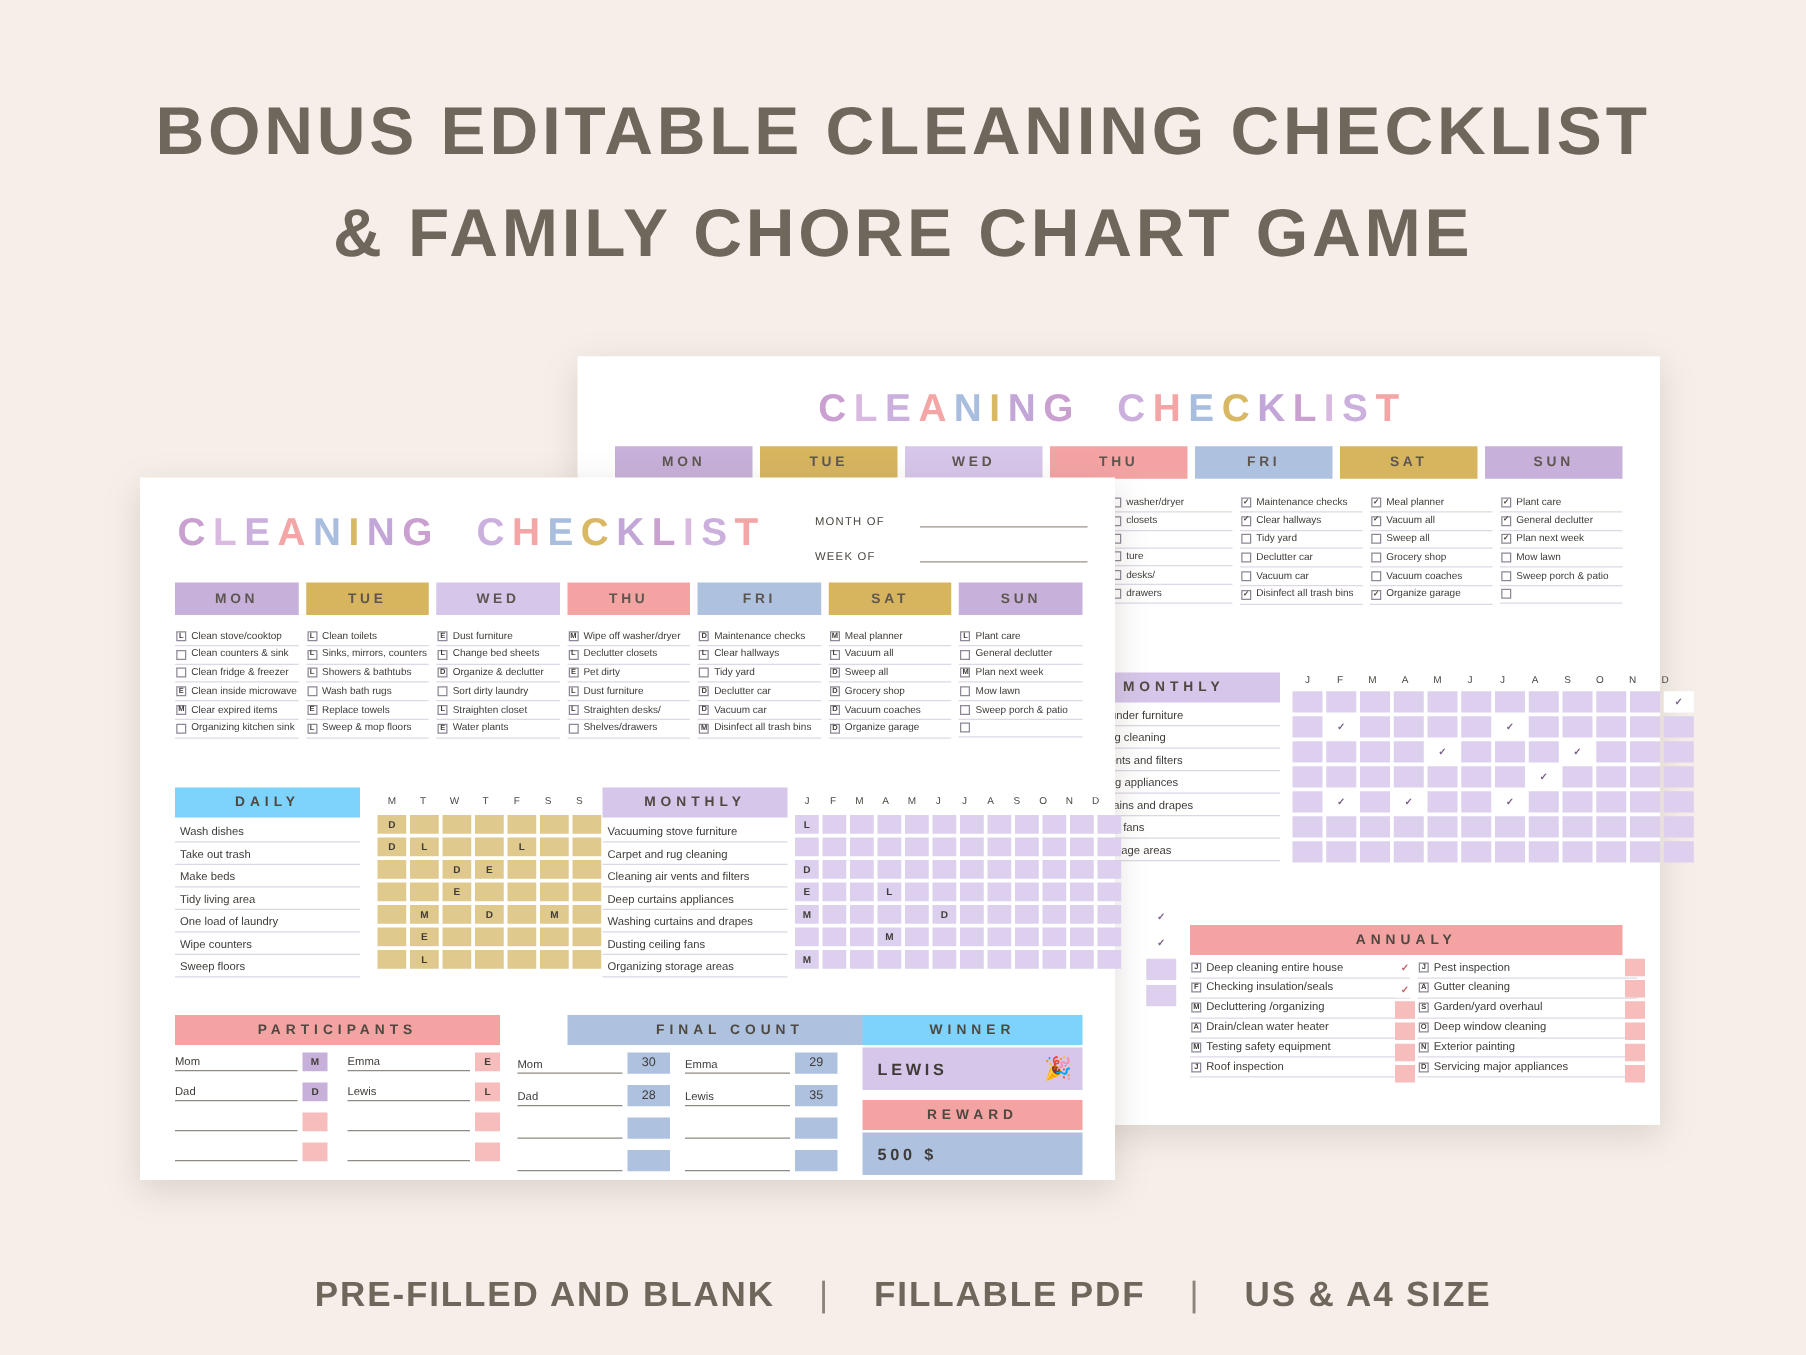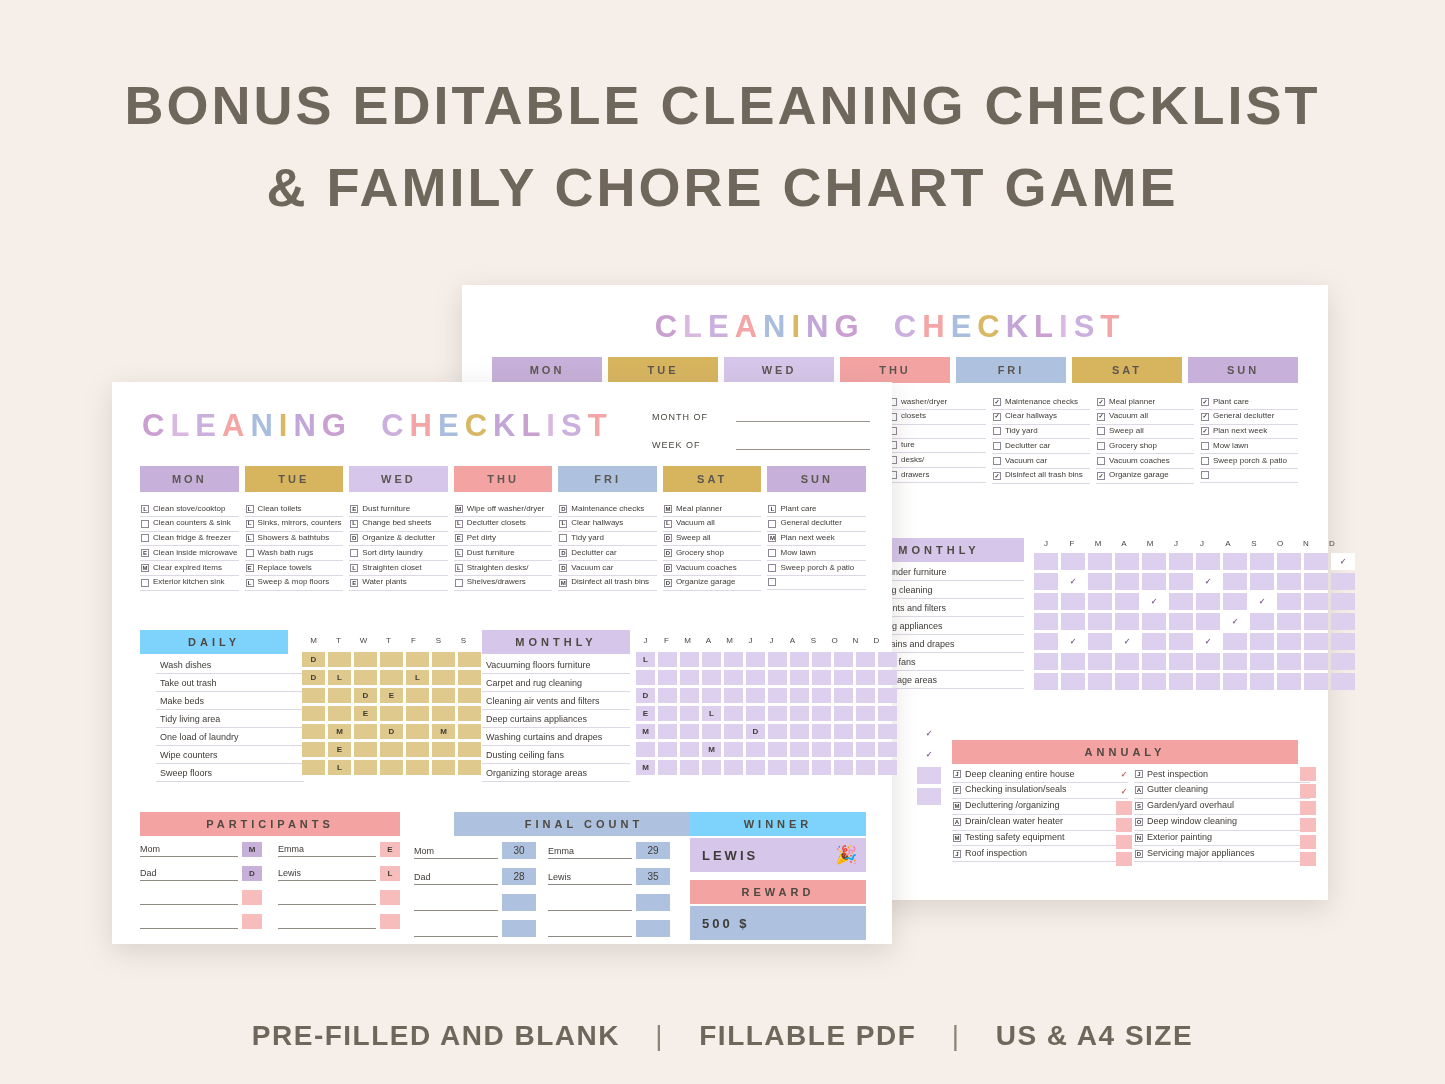--- a/index.html
+++ b/index.html
@@ -506,21 +506,21 @@
         <div class="task">
           <span class="box">E</span>
           <span>Clean inside microwave</span>
         </div>
         <div class="task">
           <span class="box">M</span>
           <span>Clear expired items</span>
         </div>
         <div class="task">
           <span class="box"></span>
-          <span>Exterior kitchen sink</span>
+          <span>Organizing kitchen sink</span>
         </div>
       </div>
       <div class="col">
         <div class="task">
           <span class="box">L</span>
           <span>Clean toilets</span>
         </div>
         <div class="task">
           <span class="box">L</span>
           <span>Sinks, mirrors, counters</span>
@@ -668,21 +668,21 @@
           <span>Sweep porch &amp; patio</span>
         </div>
         <div class="task">
           <span class="box"></span>
           <span></span>
         </div>
       </div>
     </div>
 
   <div class="banner b-gold" style="position:absolute;left:28px;top:248px;width:148px;">DAILY</div>
-  <div style="position:absolute;left:28px;top:274px;width:148px;margin-left:16px;">
+  <div style="position:absolute;left:28px;top:274px;width:148px;">
     <div class="rowline">Wash dishes</div>
     <div class="rowline">Take out trash</div>
     <div class="rowline">Make beds</div>
     <div class="rowline">Tidy living area</div>
     <div class="rowline">One load of laundry</div>
     <div class="rowline">Wipe counters</div>
     <div class="rowline">Sweep floors</div>
   </div>
   <div id="daily-grid-head" style="position:absolute;left:190px;top:252px;display:grid;grid-template-columns:repeat(7,23px);gap:2px;">
       <div class="ghead" style="width: 23px;">M</div>
@@ -740,21 +740,21 @@
       <div class="gcell g-gold" style="width: 23px;">L</div>
       <div class="gcell g-gold" style="width: 23px;"></div>
       <div class="gcell g-gold" style="width: 23px;"></div>
       <div class="gcell g-gold" style="width: 23px;"></div>
       <div class="gcell g-gold" style="width: 23px;"></div>
       <div class="gcell g-gold" style="width: 23px;"></div>
     </div>
 
   <div class="banner b-purple" style="position:absolute;left:370px;top:248px;width:148px;">MONTHLY</div>
   <div style="position:absolute;left:370px;top:274px;width:148px;">
-    <div class="rowline">Vacuuming floors furniture</div>
+    <div class="rowline">Vacuuming stove furniture</div>
     <div class="rowline">Carpet and rug cleaning</div>
     <div class="rowline">Cleaning air vents and filters</div>
     <div class="rowline">Deep curtains appliances</div>
     <div class="rowline">Washing curtains and drapes</div>
     <div class="rowline">Dusting ceiling fans</div>
     <div class="rowline">Organizing storage areas</div>
   </div>
   <div id="monthly-grid-head" style="position:absolute;left:524px;top:252px;display:grid;grid-template-columns:repeat(12,19px);gap:2px;">
       <div class="ghead" style="width: 19px;">J</div>
       <div class="ghead" style="width: 19px;">F</div>

